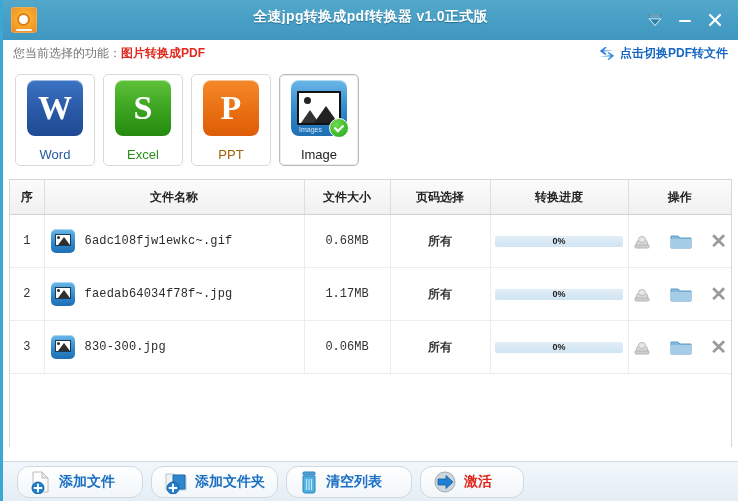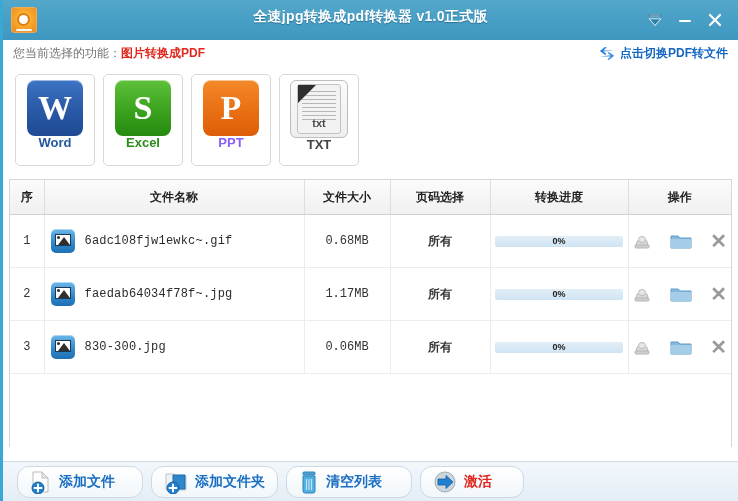--- a/index.html
+++ b/index.html
@@ -91,25 +91,25 @@
   }
   .g-word{background:linear-gradient(180deg,#3d74c4 0%,#2a5aa8 50%,#1f4a93 100%);}
   .g-excel{background:linear-gradient(180deg,#5fc13a 0%,#3da520 50%,#258a10 100%);}
   .g-ppt{background:linear-gradient(180deg,#f4892a 0%,#e96f12 55%,#dd5d08 100%);}
   .g-img{background:linear-gradient(180deg,#6bb7e8 0%,#2f87cc 55%,#1f6fb3 100%);}
   .g-txt{
     background:linear-gradient(180deg,#fbfbfb 0%,#eeeeee 100%);
     border:1px solid #bdbdbd;border-radius:6px;color:#555;
   }
   .fmt-label{
-    margin-top:0;font-size:13px;font-weight:bold;line-height:1;
+    margin-top:12px;font-size:13px;font-weight:normal;line-height:1;
   }
   .lbl-word{color:#23579f;}
   .lbl-excel{color:#2b8d1a;}
-  .lbl-ppt{color:#8b5cf6;}
+  .lbl-ppt{color:#a16207;}
   .lbl-img{color:#222;}
   .lbl-txt{color:#444;}
   .img-inner{
     width:40px;height:30px;background:#fff;border:2px solid #111;
     position:relative;overflow:hidden;border-radius:1px;
   }
   .img-inner .sun{position:absolute;left:5px;top:4px;width:7px;height:7px;border-radius:50%;background:#222;}
   .img-inner .m1{position:absolute;left:2px;bottom:0;width:0;height:0;border-left:9px solid transparent;border-right:9px solid transparent;border-bottom:13px solid #333;}
   .img-inner .m2{position:absolute;right:1px;bottom:0;width:0;height:0;border-left:12px solid transparent;border-right:12px solid transparent;border-bottom:17px solid #222;}
   .img-sub{position:absolute;left:8px;bottom:3px;font-size:7px;color:#cfe8fb;font-weight:normal;}
@@ -262,40 +262,33 @@
       <div class="fmt-label lbl-excel">Excel</div>
     </div>
 
     <div class="fmt">
       <div class="fmt-glyph g-ppt">
         <span class="wps-p">P</span>
       </div>
       <div class="fmt-label lbl-ppt">PPT</div>
     </div>
 
-
-    <div class="fmt">
-      <div class="fmt-glyph g-txt">
-        <div class="txt-doc">
-          <div class="lines">
-              <i></i>
-              <i></i>
-              <i></i>
-              <i></i>
-              <i></i>
-              <i></i>
-              <i></i>
-              <i></i>
-            </div>
-          <div class="fold"></div>
-          <div class="tword">txt</div>
+    <div class="fmt selected">
+      <div class="fmt-glyph g-img">
+        <div class="img-inner">
+          <div class="sun"></div>
+            <div class="m1"></div>
+            <div class="m2"></div>
         </div>
-      </div>
-      <div class="fmt-label lbl-txt">TXT</div>
-    </div>
+        <div class="img-sub">Images</div>
+        <div class="badge-check"></div>
+      </div>
+      <div class="fmt-label lbl-img">Image</div>
+    </div>
+
 
   </div>
 
   <div class="table-wrap">
     <table class="filelist">
       <colgroup>
         <col style="width:34px">
           <col style="width:260px">
           <col style="width:86px">
         <col style="width:100px">

